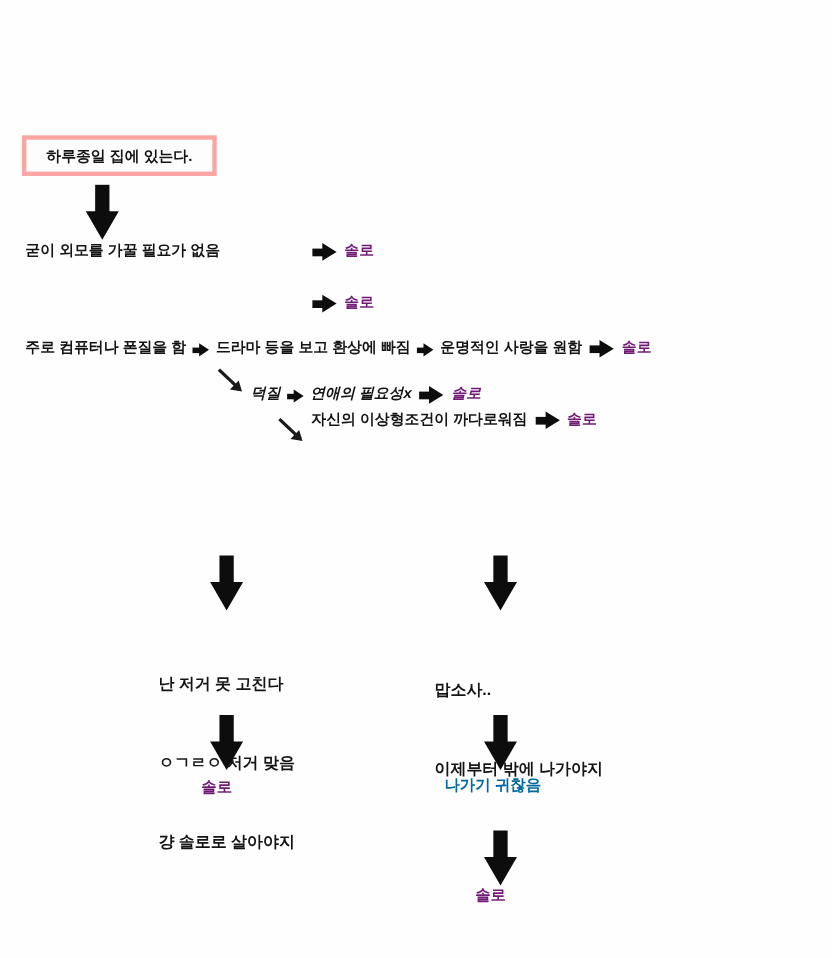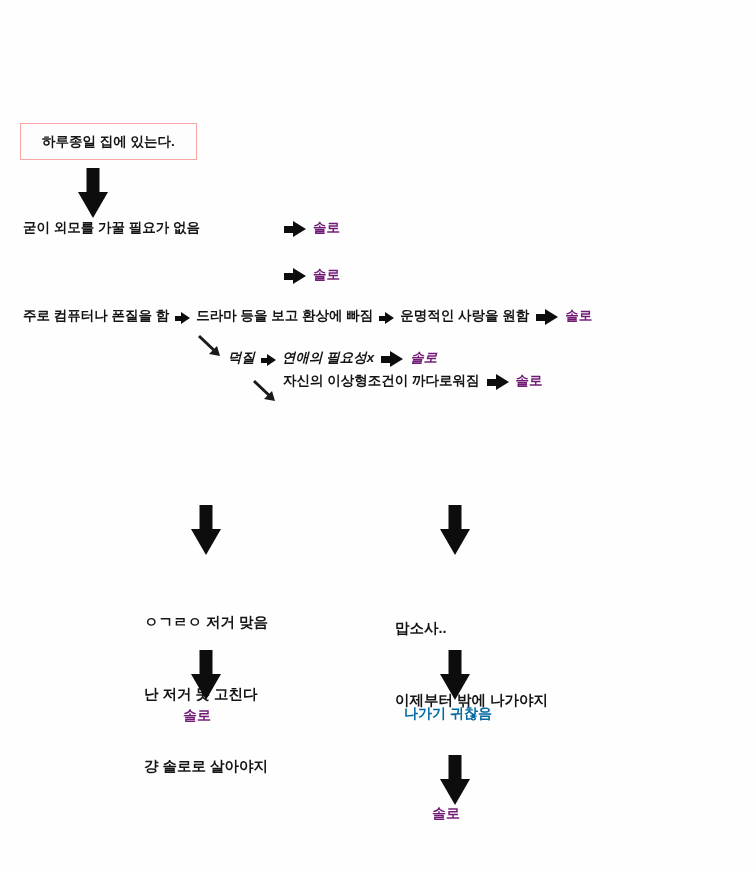--- a/index.html
+++ b/index.html
@@ -37,21 +37,21 @@
     color: #111111;
   }
 
   
   .top-box {
     position: absolute;
     left: 20px;
     top: 123px;
     width: 177px;
     height: 37px;
-    border: 1px solid #fca5a5;
+    border: 4px solid #fca5a5;
     background: #fdfdfd;
     box-sizing: border-box;
     display: flex;
     align-items: center;
     justify-content: center;
   }
   .top-box .label {
     font-size: 13.5px;
     font-weight: bold;
     color: #141414;
@@ -277,22 +277,22 @@
   <div class="bigarrow" style="left:189px; top:505px;">
     <div class="shaft"></div>
     <div class="head"></div>
   </div>
   <div class="bigarrow" style="left:438px; top:505px;">
     <div class="shaft"></div>
     <div class="head"></div>
   </div>
 
   <div class="block" style="left:144px; top:562px;">
+    <span class="bl">난 저거 못 고친다</span>
     <span class="bl">ㅇㄱㄹㅇ 저거 맞음</span>
-    <span class="bl">난 저거 못 고친다</span>
     <span class="bl">걍 솔로로 살아야지</span>
   </div>
 
   <div class="block" style="left:395px; top:568px;">
     <span class="bl">맙소사..</span>
     <span class="bl">이제부터 밖에 나가야지</span>
   </div>
 
   <div class="bigarrow" style="left:189px; top:650px;">
     <div class="shaft"></div>

